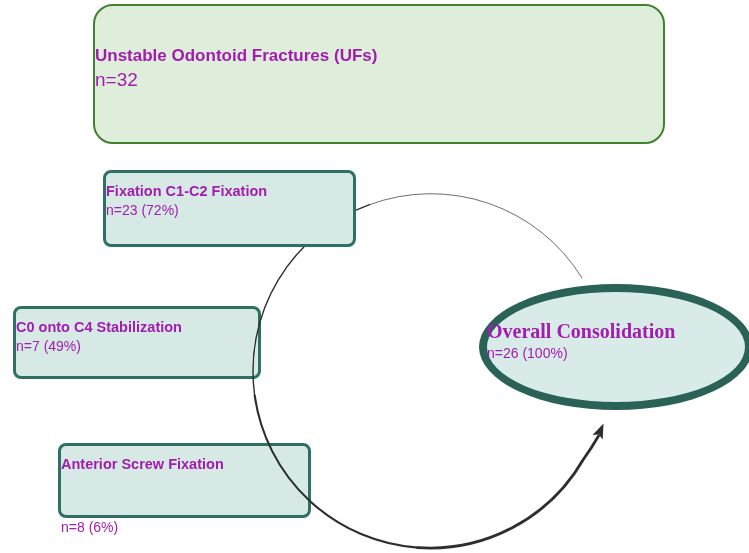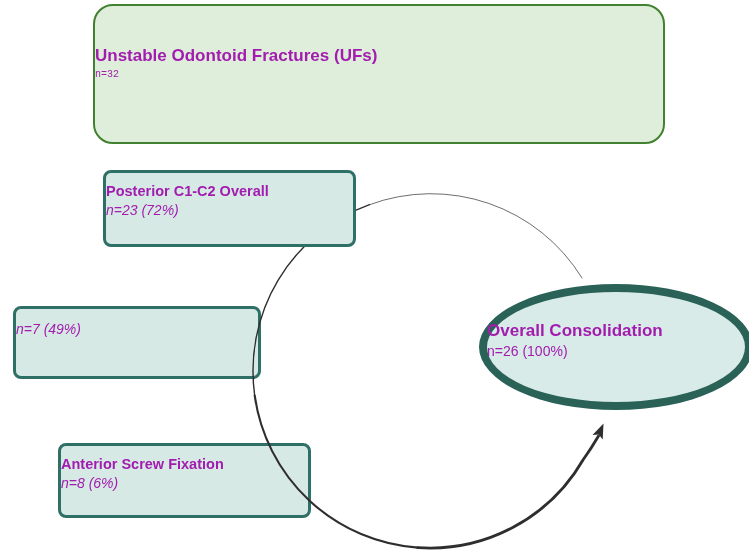--- a/index.html
+++ b/index.html
@@ -36,61 +36,60 @@
     border-radius: 20px;
     padding-top: 40px;
     z-index: 1;
   }
   .root-node .node-title {
     font-size: 17px;
     font-weight: bold;
     line-height: 1.15;
   }
   .root-node .node-count {
-    font-size: 10px;
+    font-size: 19px;
     margin-top: 3px;
-    font-family: Liberation Mono, monospace;
   }
   
   .branch {
     background: #d6e9e5;
     border: 3px solid #2f7066;
     border-radius: 8px;
     padding-top: 10px;
   }
   .branch .node-title {
     font-size: 14.5px;
     font-weight: bold;
     line-height: 1.2;
   }
   .branch .node-count {
     font-size: 14px;
     margin-top: 2px;
-    font-style: italic;
   }
   .b0 { left: 95px;  top: 170px; width: 253px; height: 77px; z-index: 3; }
   .b1 { left: 5px;   top: 306px; width: 248px; height: 73px; z-index: 1; }
-  .b2 { left: 50px;  top: 443px; width: 253px; height: 75px; z-index: 1; }
+  .b2 { left: 50px;  top: 443px; width: 253px; height: 75px; z-index: 1; gap: 44px; }
   
   .outcome-node {
     left: 471px;
     top: 284px;
     width: 274px;
     height: 126px;
     background: #d9ebe8;
     border: 8px solid #2a6257;
     border-radius: 50%;
     justify-content: center;
     padding-bottom: 14px;
     z-index: 4;
   }
   .outcome-node .node-title {
-    font-size: 17px;
+    font-size: 20px;
     font-weight: bold;
     line-height: 1.2;
+    font-family: Liberation Serif, serif;
   }
   .outcome-node .node-count {
     font-size: 14px;
     margin-top: 2px;
   }
   
   .arc-layer {
     position: absolute;
     left: 0;
     top: 0;
@@ -104,38 +103,39 @@
 <body>
 
 <div class="canvas">
 
   <div class="node root-node">
     <div class="node-title">Unstable Odontoid Fractures (UFs)</div>
     <div class="node-count">n=32</div>
   </div>
 
   <div class="node branch b1">
+    <div class="node-title">C0 onto C4 Stabilization</div>
     <div class="node-count">n=7 (49%)</div>
   </div>
 
   <div class="node branch b2">
     <div class="node-title">Anterior Screw Fixation</div>
     <div class="node-count">n=8 (6%)</div>
   </div>
 
   <svg class="arc-layer" viewBox="0 0 749 553" aria-hidden="true">
     <path d="M 582 278 A 177 177 0 0 0 369.5 204.7" fill="none" stroke-width="0.7" stroke-linecap="round" stroke="#2e2e2e"></path>
     <path d="M 369.5 204.7 A 177 177 0 0 0 254.7 395.6" fill="none" stroke-width="1.4" stroke-linecap="round" stroke="#2e2e2e"></path>
     <path d="M 254.7 395.6 A 177 177 0 0 0 417.7 547.6" fill="none" stroke-width="2.1" stroke-linecap="round" stroke="#2e2e2e"></path>
     <path d="M 417.7 547.6 A 177 177 0 0 0 583.3 459.5 Q 591.5 448 598.5 436" fill="none" stroke-width="2.8" stroke-linecap="round" stroke="#2e2e2e"></path>
     <polygon points="603.5,423.5 602.7,439.5 598.8,434.5 592.5,435.1" fill="#2e2e2e"></polygon>
   </svg>
 
   <div class="node branch b0">
-    <div class="node-title">Posterior C1-C2 Overall</div>
+    <div class="node-title">Fixation C1-C2 Fixation</div>
     <div class="node-count">n=23 (72%)</div>
   </div>
 
   <div class="node outcome-node">
     <div class="node-title">Overall Consolidation</div>
     <div class="node-count">n=26 (100%)</div>
   </div>
 
 </div>
 

